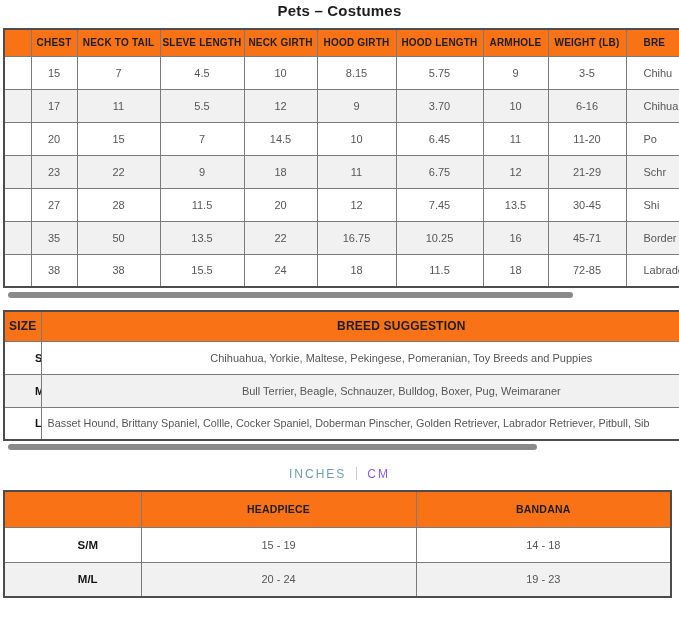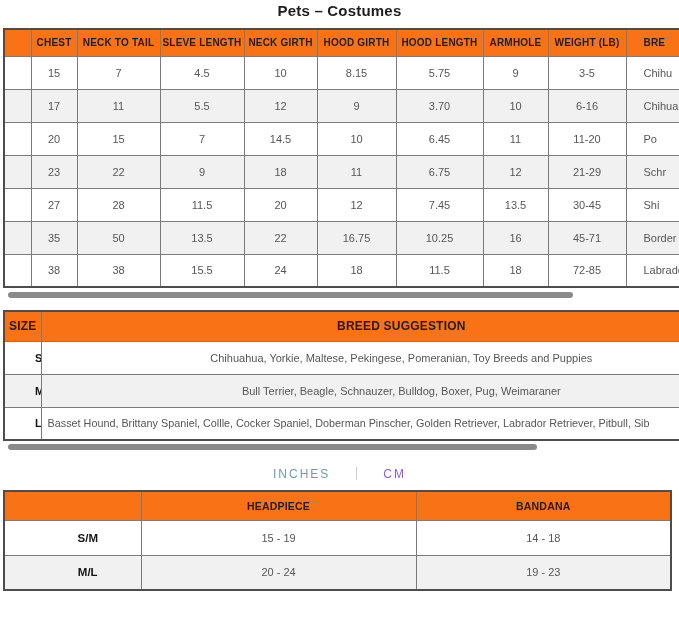--- a/index.html
+++ b/index.html
@@ -58,31 +58,31 @@
   
   .t2{width:760px;margin-top:12px;}
   .t2 thead tr{height:30px;}
   .t2 tbody tr{height:33px;}
   .t2 thead th{font-size:12px;}
   .t2 td.suggestion{white-space:nowrap;}
   .t2 td.suggestion.leftalign{text-align:left;padding-left:6px;font-size:10.8px;}
   
   .units{
     display:flex;justify-content:center;align-items:center;
-    gap:26px;margin-top:16px;height:15px;
+    gap:10px;margin-top:16px;height:15px;
   }
   .unit{
     font-size:12px;letter-spacing:2px;cursor:pointer;
   }
   .unit-active{color:#6f9cad;}
   .unit-inactive{color:#8b5cf6;}
   .unit-divider{width:1px;height:13px;background:#c9cdd0;}
   
   .t3{width:667px;margin-top:9px;}
-  .t3 thead tr{height:29px;}
+  .t3 thead tr{height:36px;}
   .t3 tbody tr{height:35px;}
   .t3 thead th{font-size:10.5px;}
   .t3 tbody th.rowlab{font-size:11.5px;}
 </style>
 </head>
 <body>
 
 <div>
 
   <h2 class="tbl-title title-costumes">Pets – Costumes</h2>

